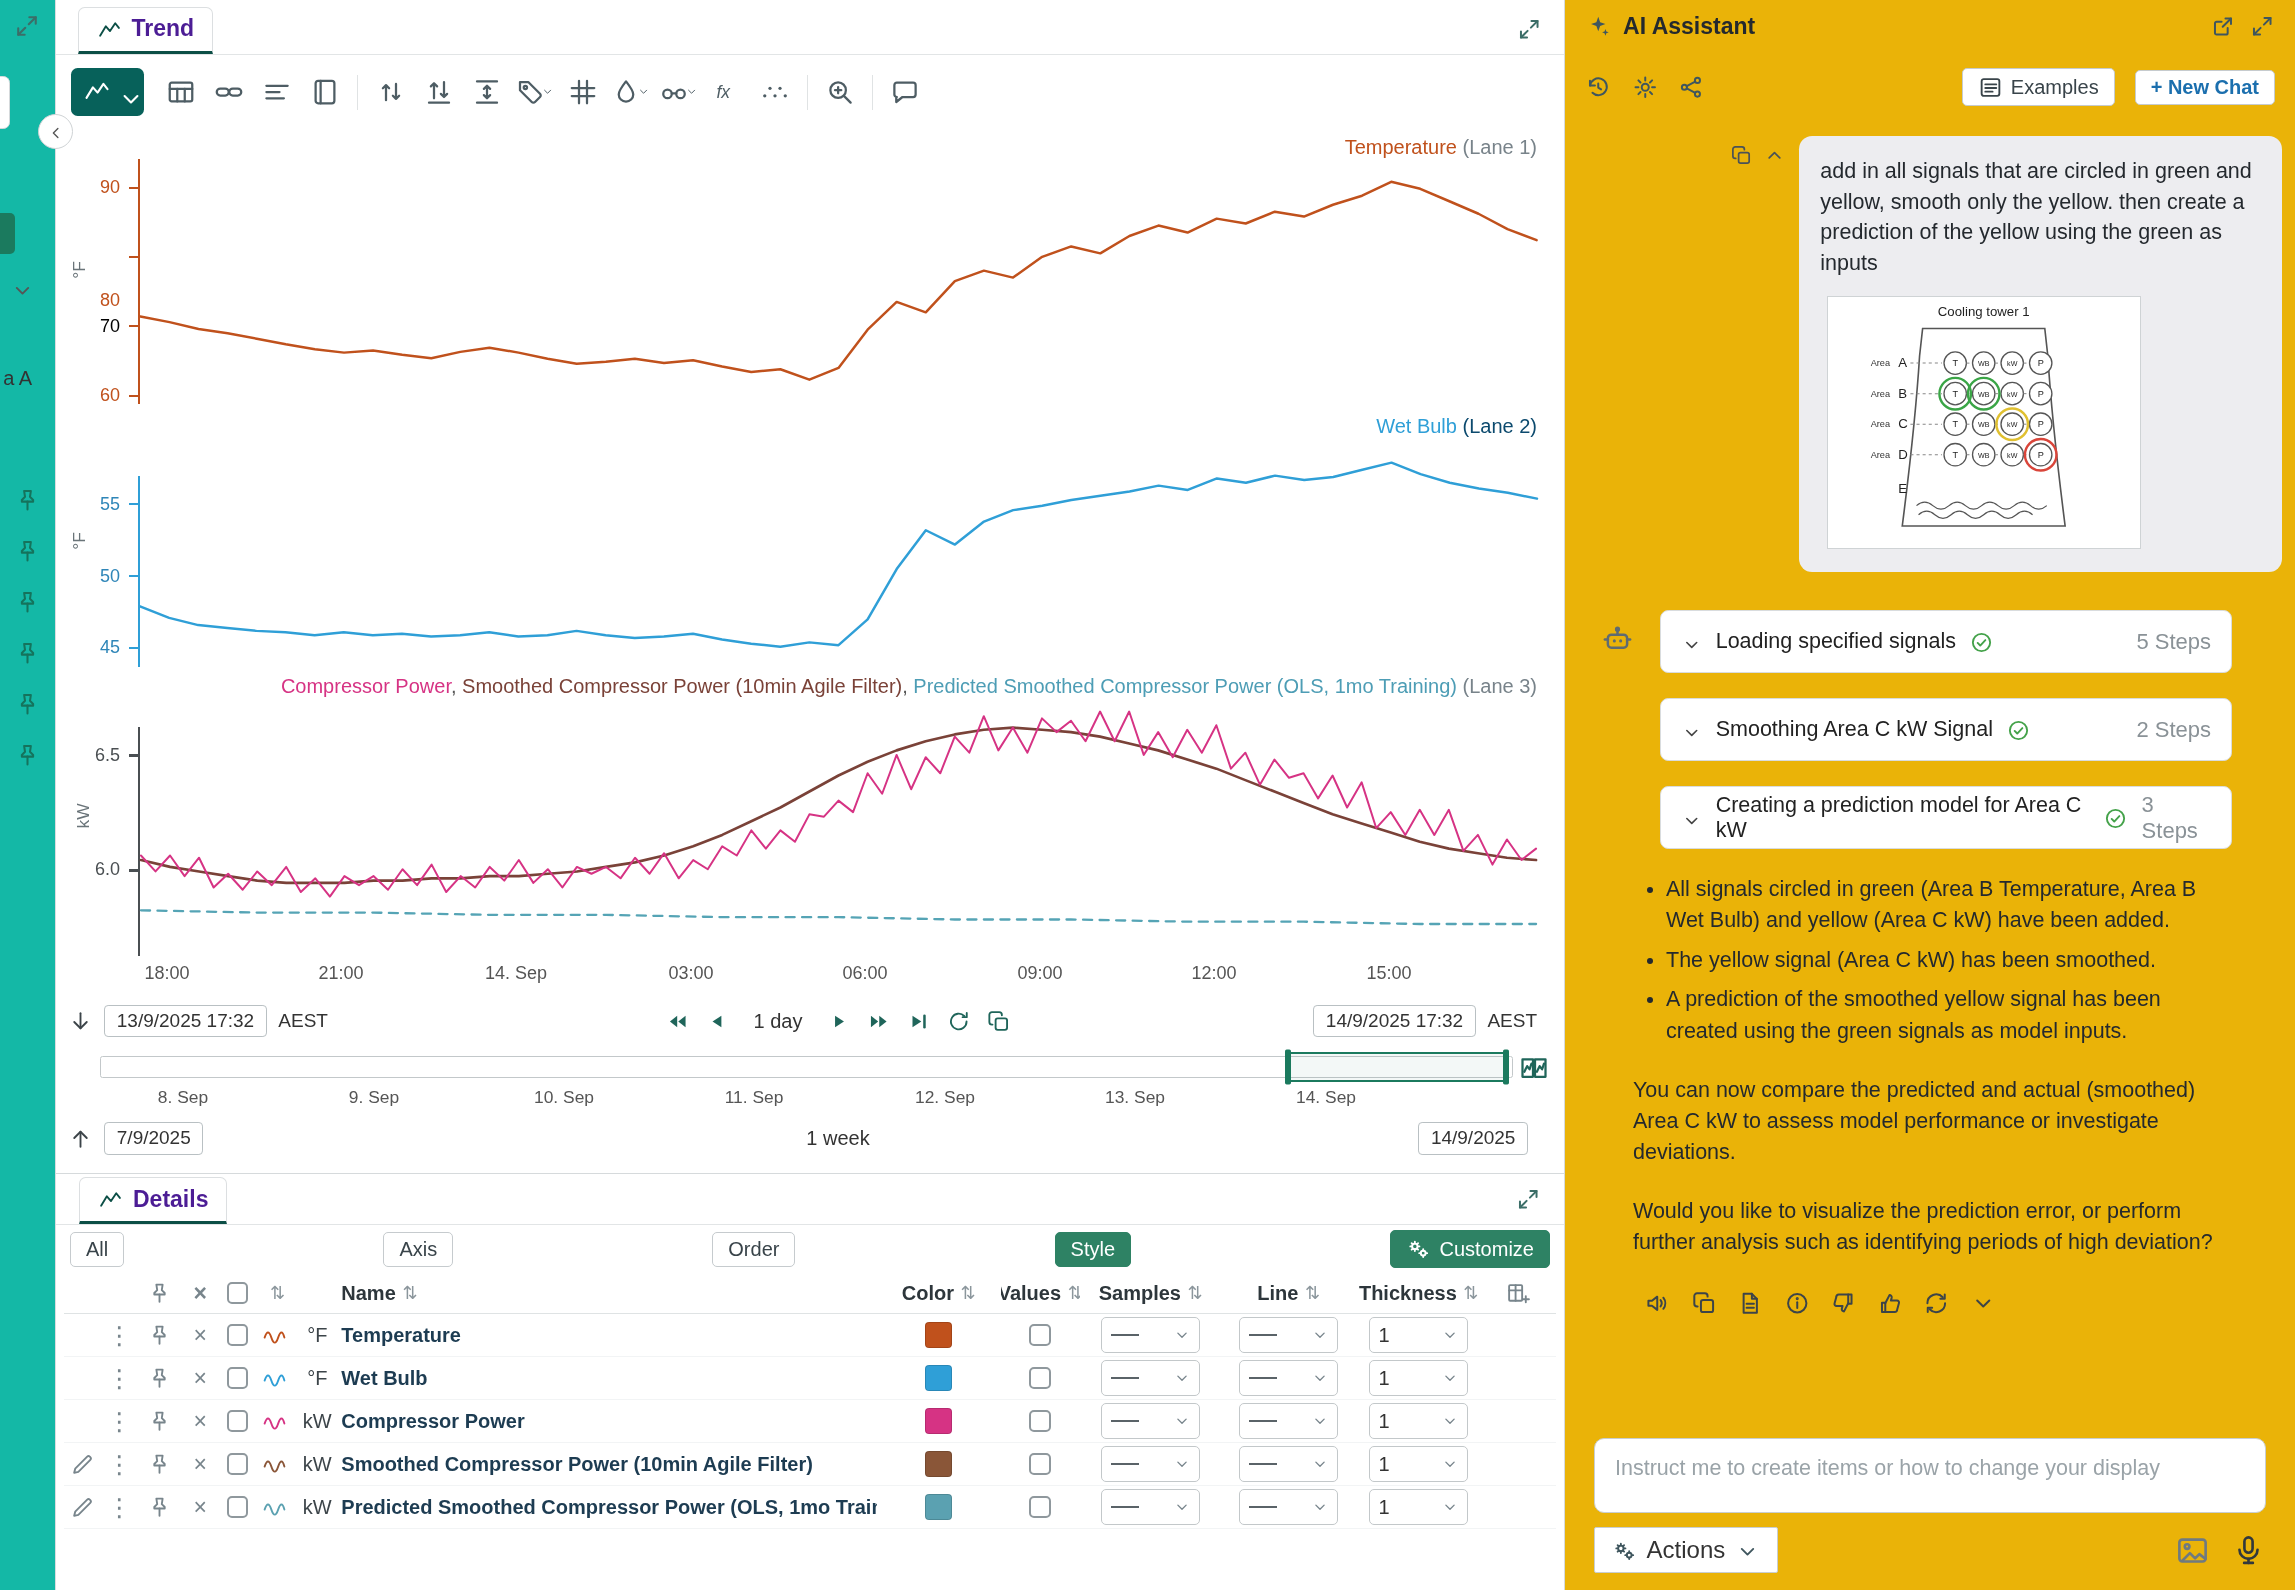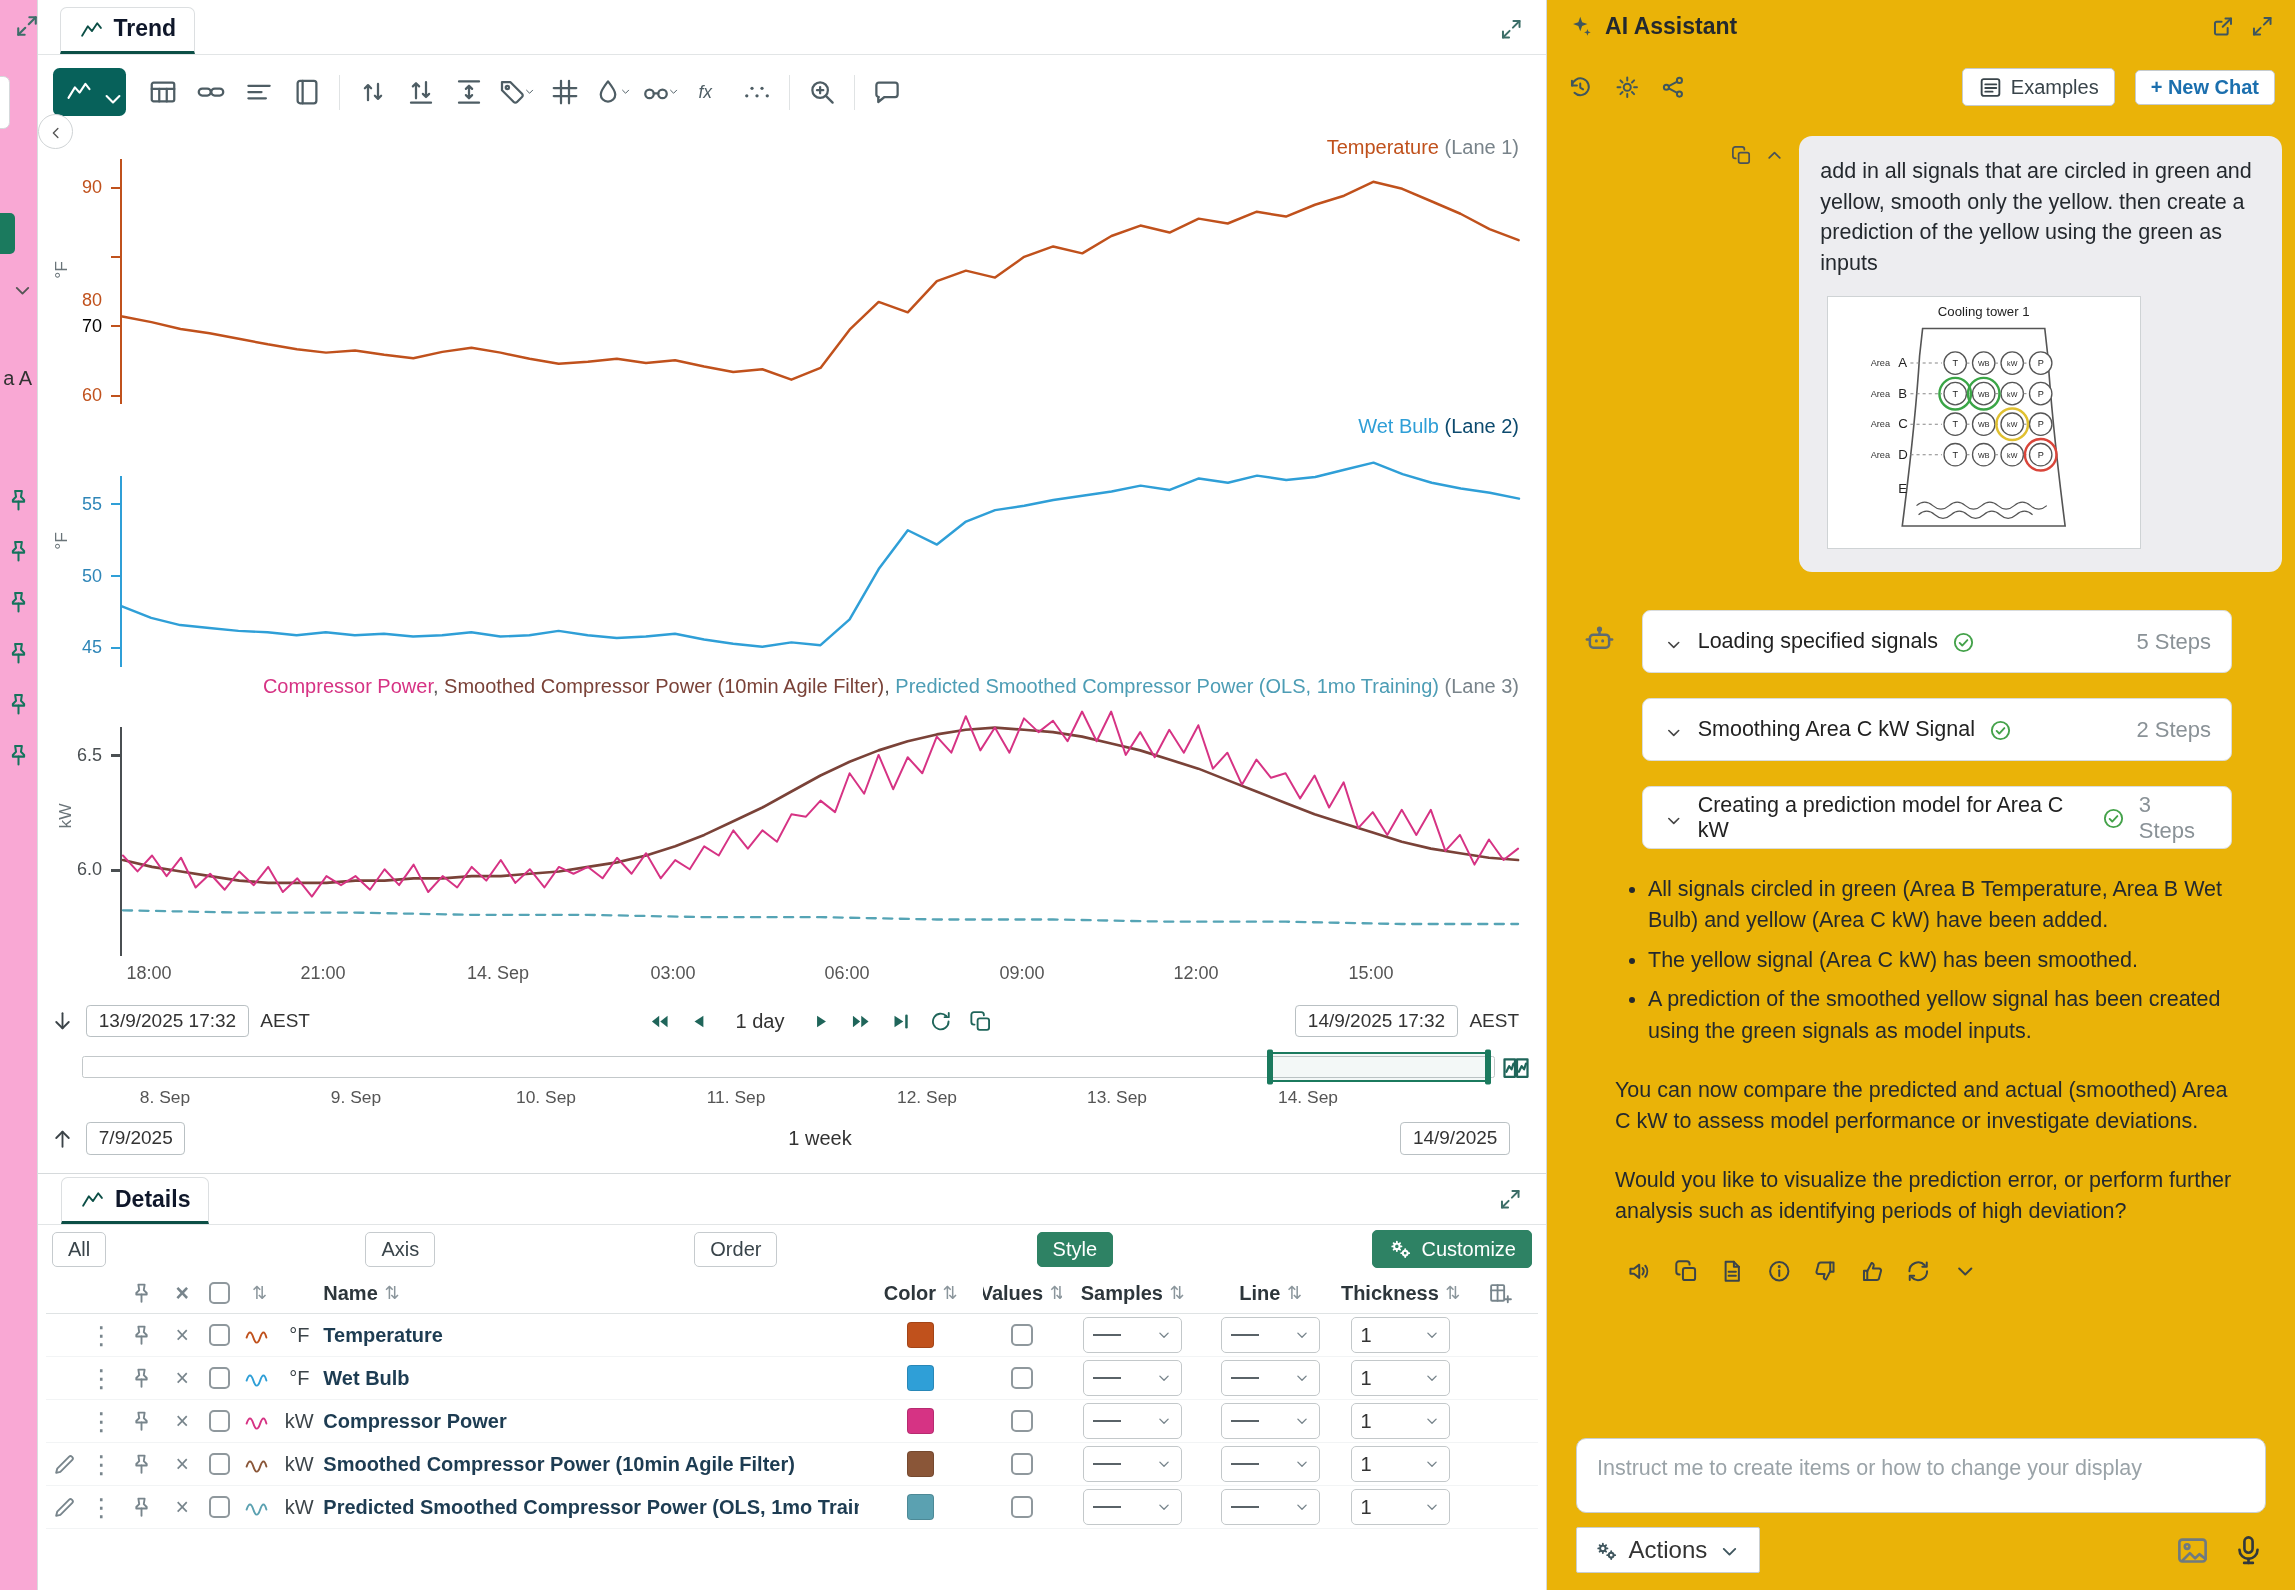--- a/index.html
+++ b/index.html
@@ -5,37 +5,37 @@
   *{box-sizing:border-box;margin:0;padding:0}
   html,body{width:2295px;height:1590px;overflow:hidden}
   body{font-family:"Liberation Sans",sans-serif;background:#fff;color:#2c3338;font-size:20px}
   .app{display:flex;width:2295px;height:1590px}
   .ic{display:inline-block;vertical-align:middle}
   .ic{width:28px;height:28px}
   .ic-s{width:25px;height:25px}
   .ic-xs{width:18px;height:18px}
 
   
-  .rail{width:38px;flex:none;position:relative;border-right:0.8px solid #d9dddf;background:#f9a8d4}
+  .rail{width:56px;flex:none;position:relative;border-right:0.8px solid #d9dddf;background:#14b8a6}
   .r-expand{position:absolute;top:11.6px;left:13.2px;color:#3c6e68}
   .r-frag{position:absolute;top:76px;left:-13.2px;width:23px;height:53px;border:0.8px solid #d5d9db;border-radius:6.6px;background:#fff}
   .r-collapse{position:absolute;top:114px;left:38px;width:35px;height:35px;border:0.8px solid #cfd3d5;border-radius:50%;background:#fff;display:flex;align-items:center;justify-content:center;color:#555;z-index:6}
   .r-collapse .ic{width:18px;height:18px}
   .r-green{position:absolute;top:213px;left:-11.6px;width:26.5px;height:41px;background:#1b7a5e;border-radius:5px}
   .r-chevron{position:absolute;top:278px;left:10px;color:#555}
   .r-chevron .ic{width:25px;height:25px}
   .r-label{position:absolute;top:367px;left:3.3px;font-size:20px;color:#333;white-space:nowrap}
   .r-pins{position:absolute;top:487px;left:0;right:0;display:flex;flex-direction:column;align-items:center;gap:24px}
   .pinit{color:#15735c;cursor:pointer}
   .pinit .ic{width:27px;height:27px}
 
   
   .trend{width:1508px;flex:none;position:relative;background:#fff}
   .t-tabs{height:55px;border-bottom:0.8px solid #e2e5e6;display:flex;align-items:flex-end;padding:0 21.5px;position:relative}
-  .tab{display:flex;align-items:center;gap:10px;padding:7.4px 18px 8.3px;border:0.8px solid #dcdfe1;border-bottom:3.3px solid #0c4f46;border-radius:6.6px 6.6px 0 0;background:#fff;font-size:23px;font-weight:700;color:#0f172a}
+  .tab{display:flex;align-items:center;gap:10px;padding:7.4px 18px 8.3px;border:0.8px solid #dcdfe1;border-bottom:3.3px solid #0c4f46;border-radius:6.6px 6.6px 0 0;background:#fff;font-size:23px;font-weight:700;color:#4c1d95}
   .tab .ic{width:25px;height:25px;color:#0c4f46}
   .t-tabs .spacer{flex:1}
   .hdr-ic{color:#3c6e68;margin-bottom:11.6px;cursor:pointer}
   .hdr-ic .ic{width:26.5px;height:26.5px}
 
   .t-toolbar{height:74px;display:flex;align-items:center;padding:0 15px}
   .sig-btn{width:73px;height:48px;background:#07615a;border-radius:6.6px;color:#fff;display:flex;align-items:center;justify-content:center;gap:5.8px;margin-right:13.2px;cursor:pointer}
   .sig-btn .ic{width:28px;height:28px}
   .sig-btn .caret{width:15px;height:15px}
   .tool-btn{width:48px;height:48px;display:flex;align-items:center;justify-content:center;border-radius:6.6px;color:#4e5d64;cursor:pointer}

